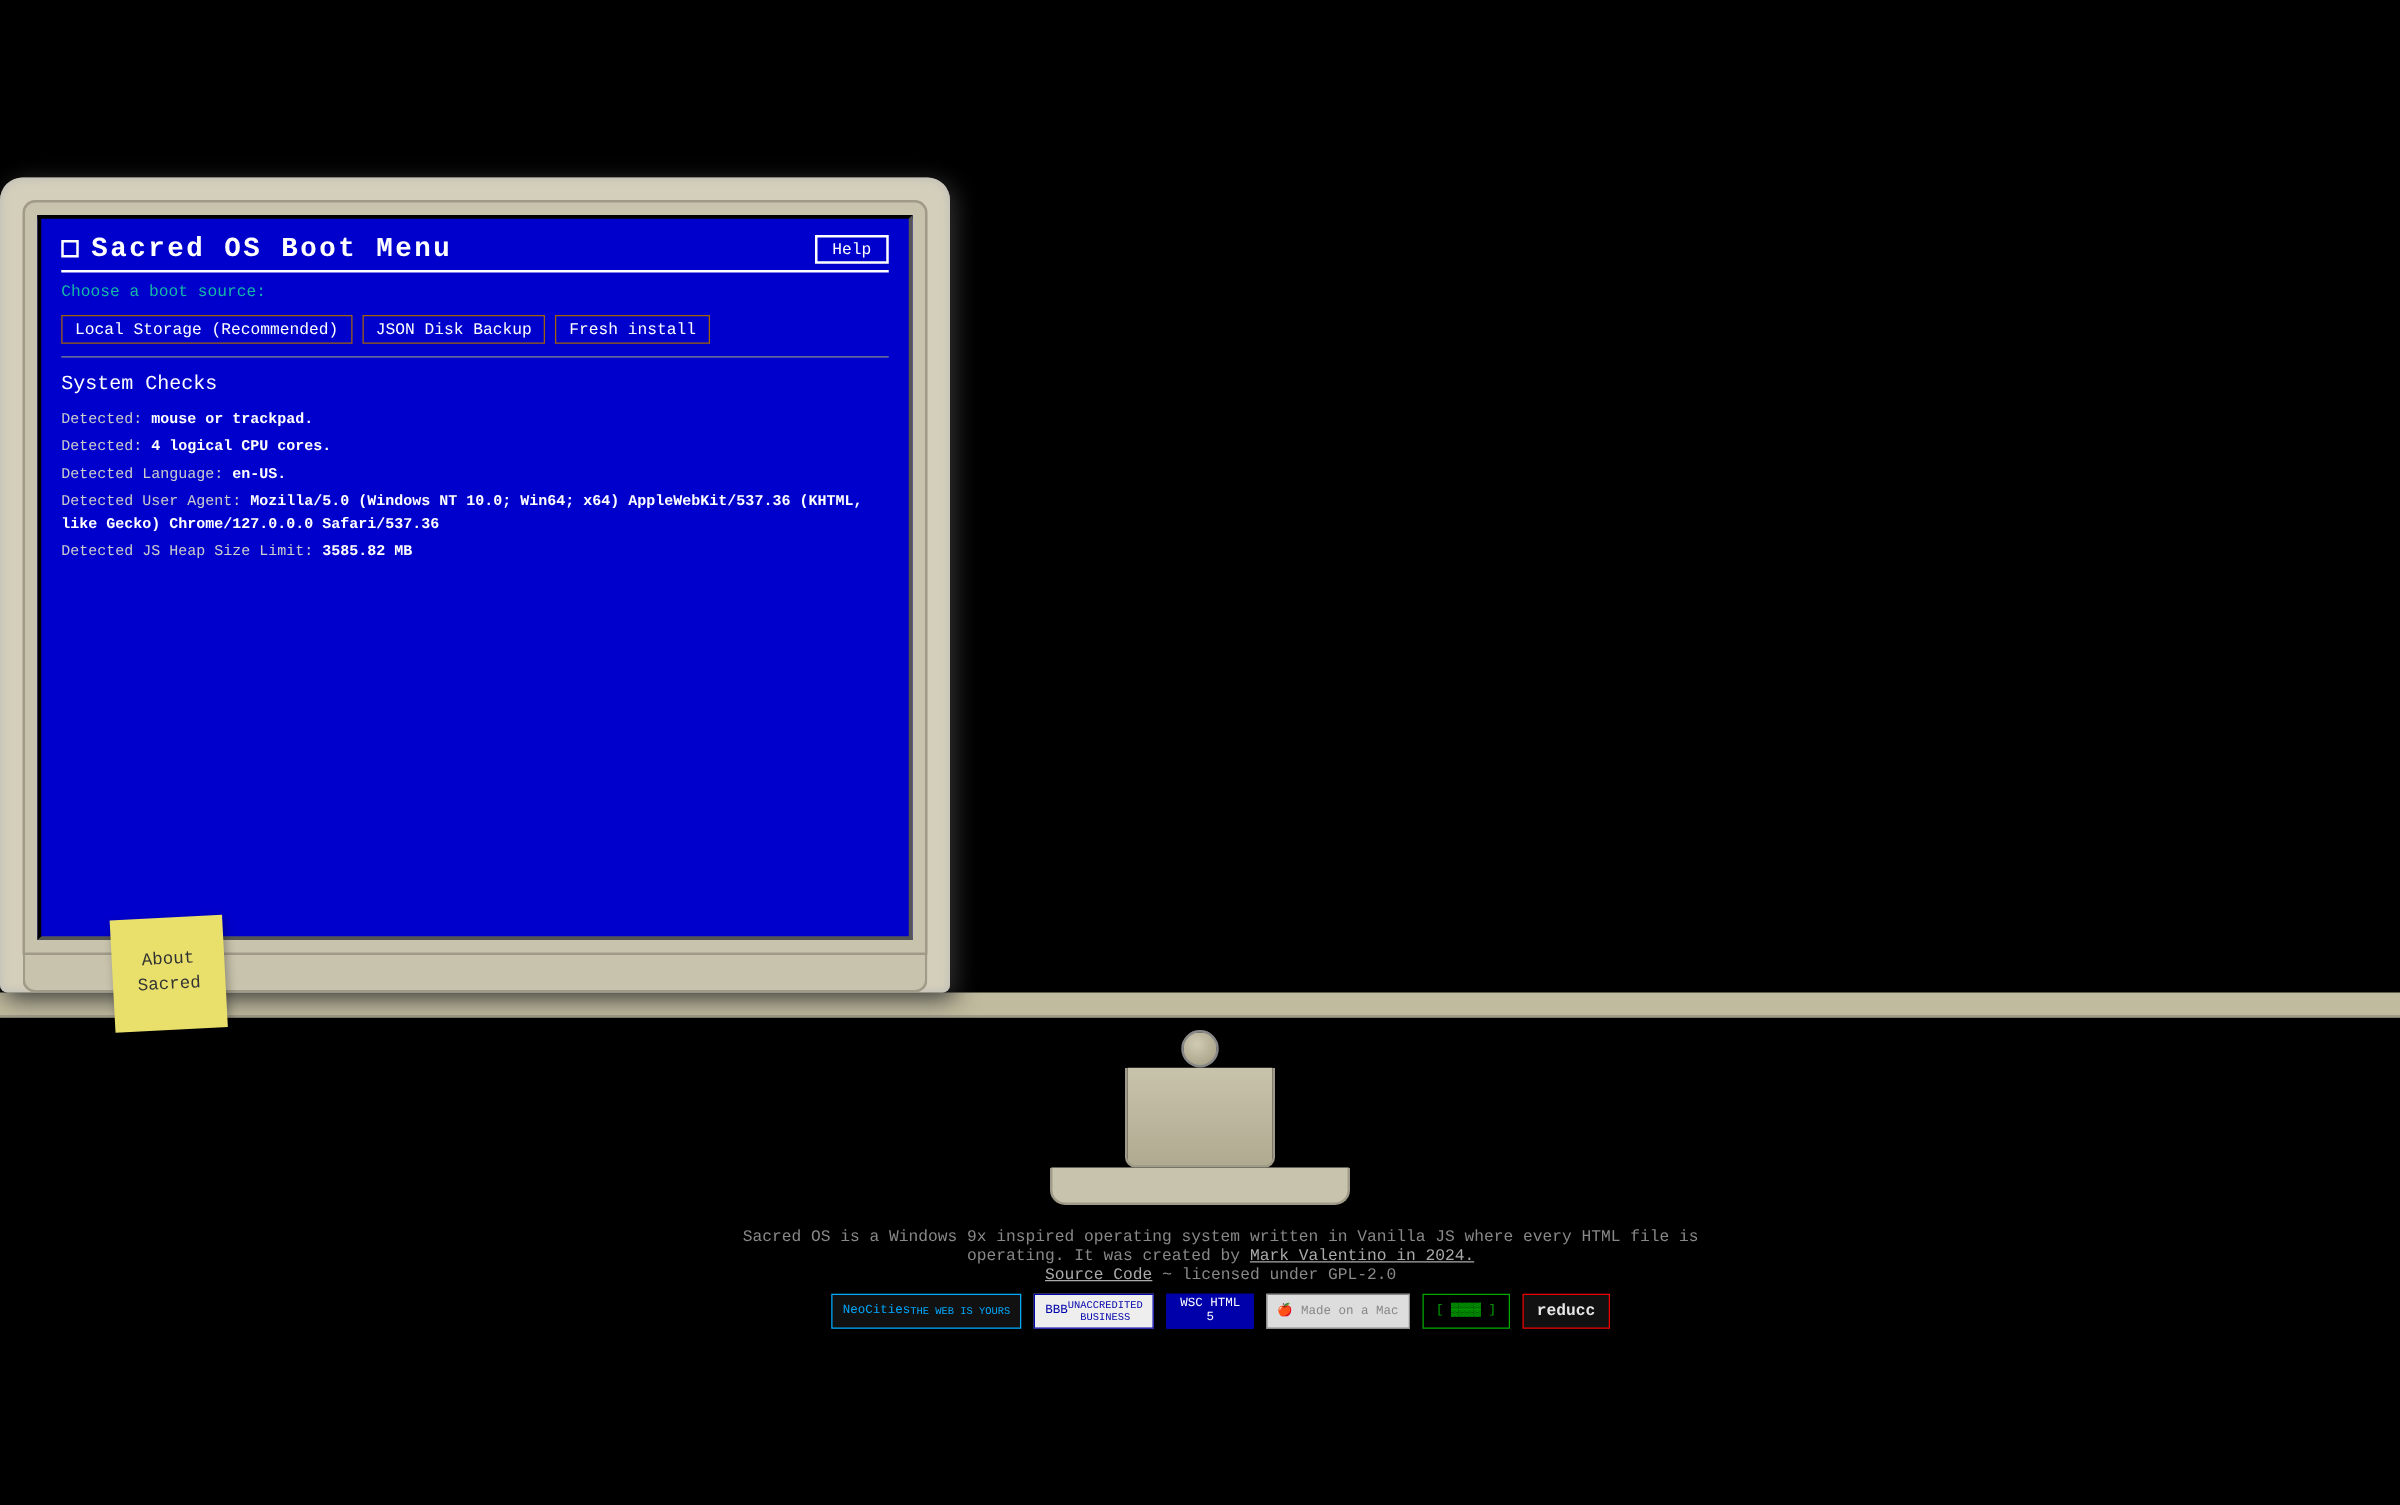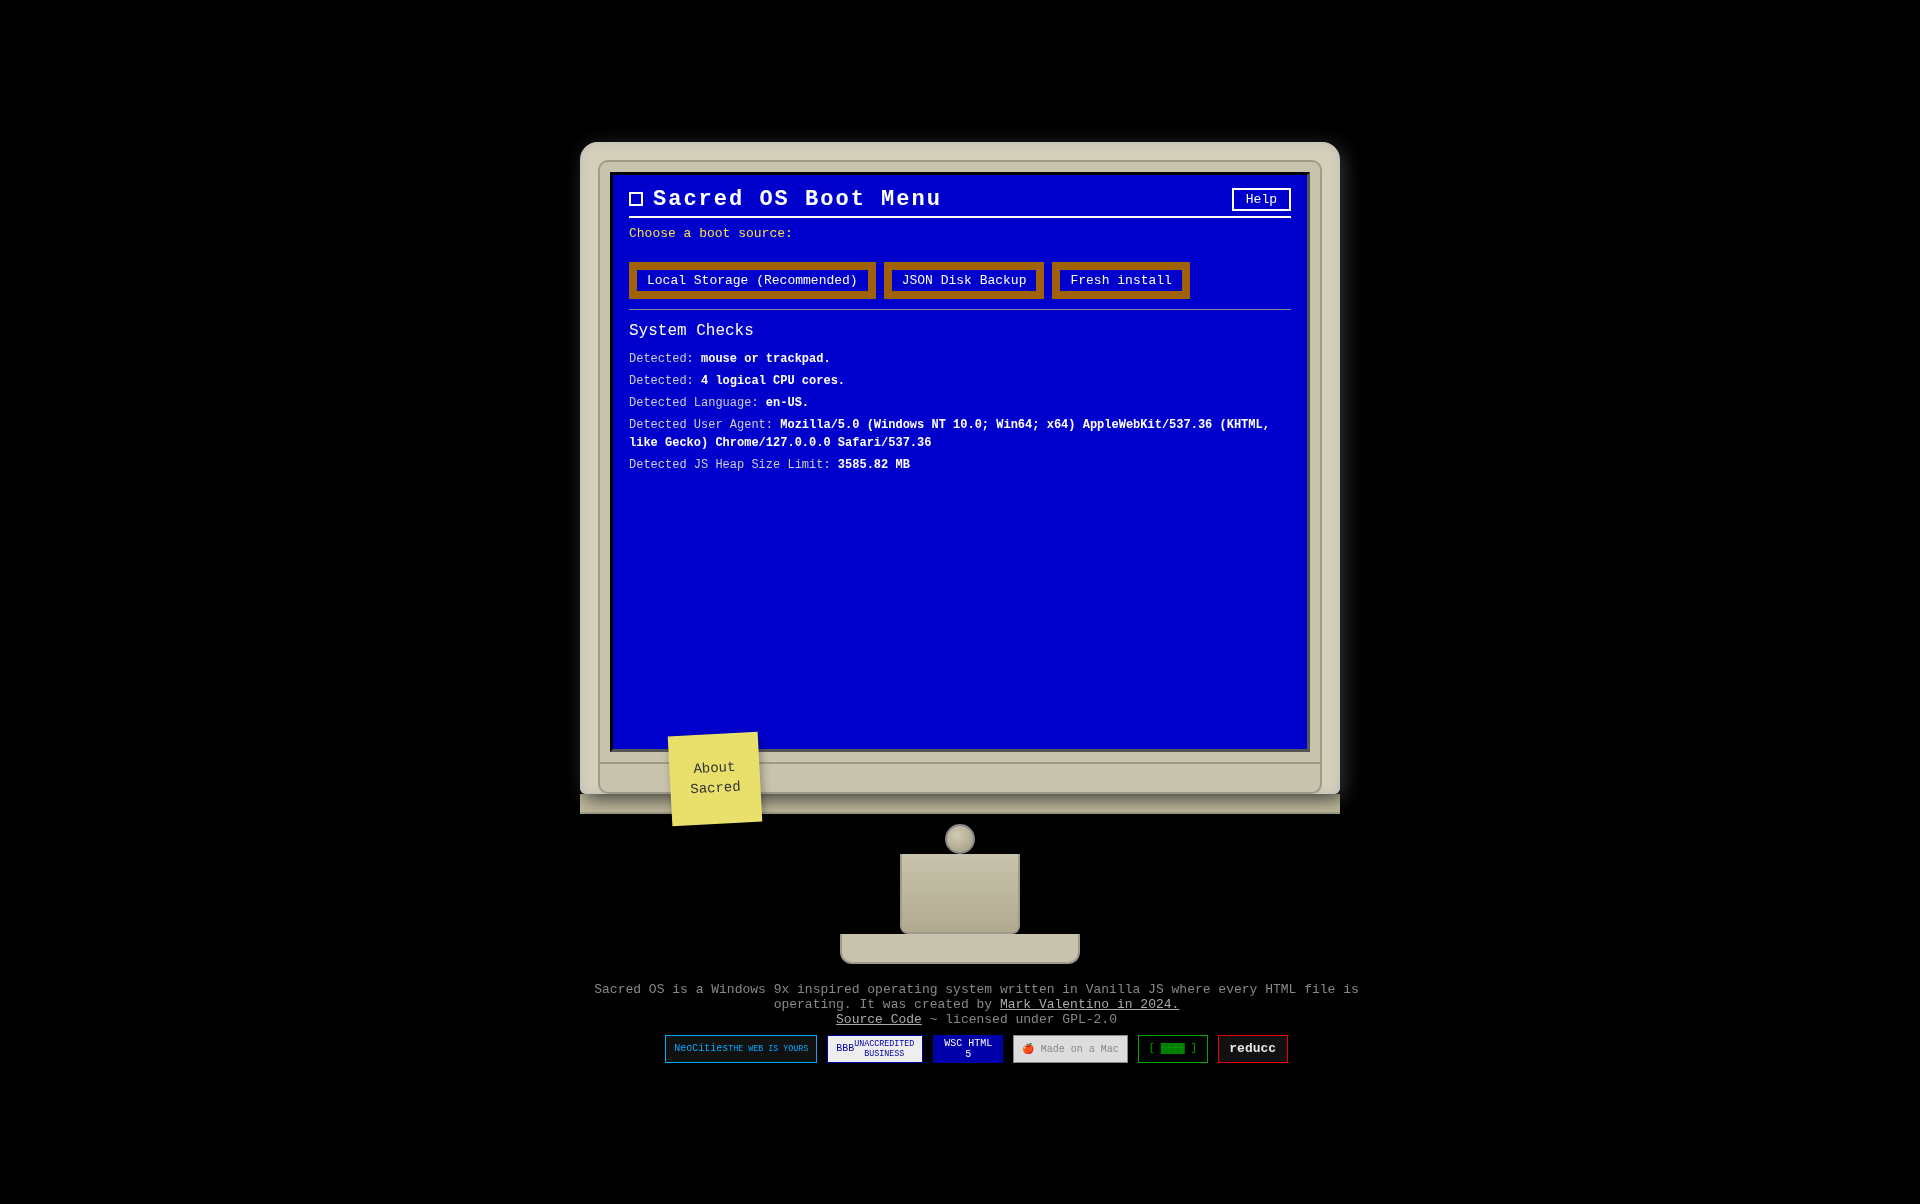--- a/index.html
+++ b/index.html
@@ -9,21 +9,20 @@
       display: flex;
       justify-content: center;
       align-items: center;
       min-height: 100vh;
       font-family: 'Courier New', Courier, monospace;
     }
 
     .page-wrapper {
       display: flex;
       flex-direction: column;
-      align-items: center;
       width: 1920px;
       min-height: 1204px;
       background: #000;
       justify-content: center;
     }
 
     
     .monitor-outer {
       background: #d4cfba;
       border-radius: 18px 18px 6px 6px;
@@ -92,36 +91,36 @@
       margin-left: 48px;
     }
 
     .title-divider {
       border: none;
       border-top: 2px solid #fff;
       margin: 4px 0 8px 0;
     }
 
     .boot-source-label {
-      color: #fde047;
+      color: #14b8a6;
       font-size: 13px;
-      margin-bottom: 21px;
+      margin-bottom: 11px;
       font-family: 'Courier New', Courier, monospace;
     }
 
     .boot-buttons {
       display: flex;
       gap: 8px;
       margin-bottom: 10px;
       flex-wrap: wrap;
     }
 
     .boot-btn {
       color: #fff;
-      border: 8px solid #a16207;
+      border: 1px solid #a16207;
       background: transparent;
       font-family: 'Courier New', Courier, monospace;
       font-size: 13px;
       padding: 3px 10px;
       cursor: pointer;
     }
 
     .section-divider {
       border: none;
       border-top: 1px solid #888;

